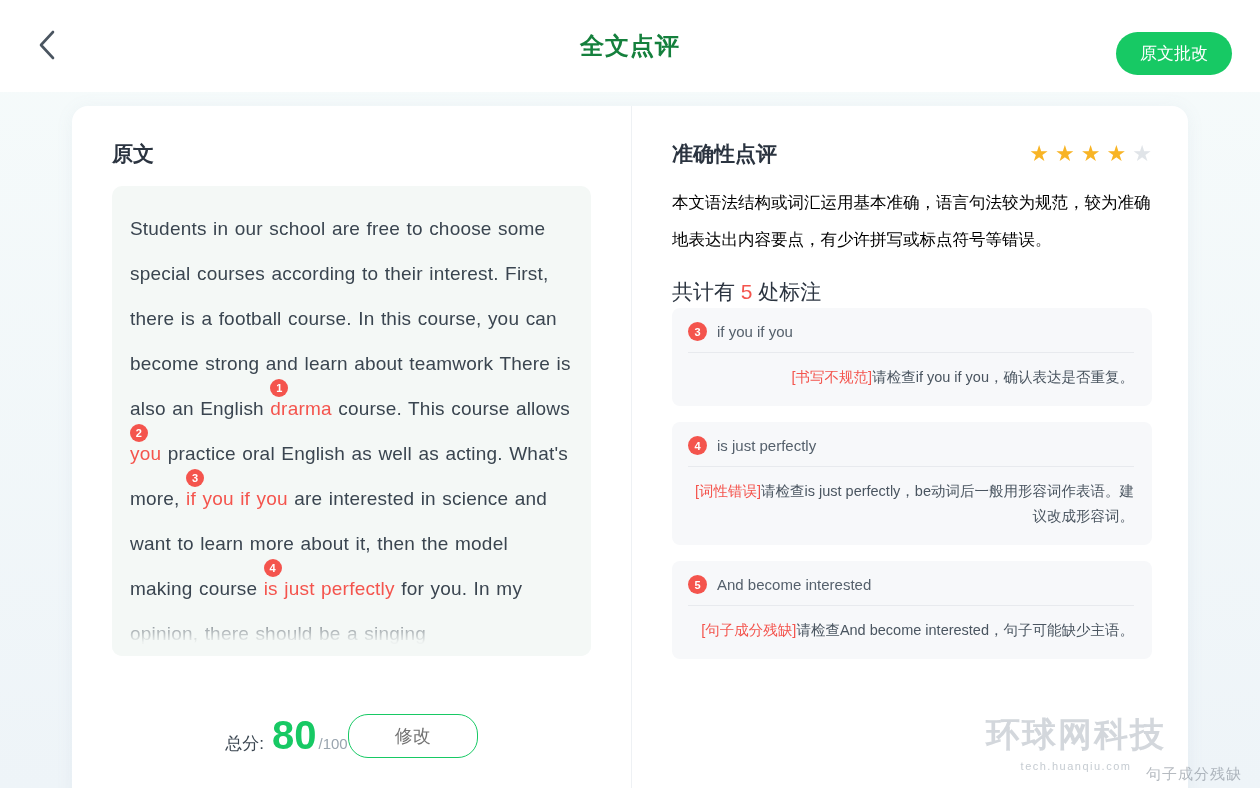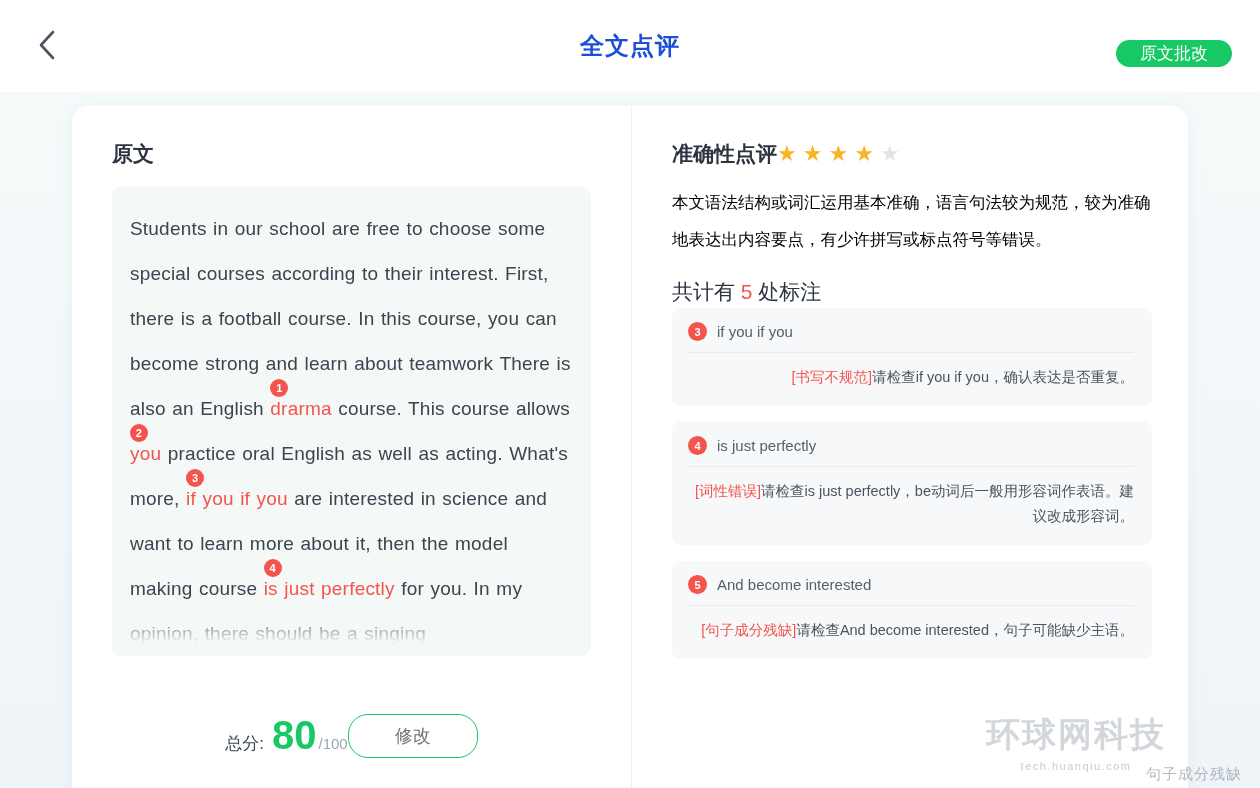--- a/index.html
+++ b/index.html
@@ -28,32 +28,32 @@
     position: absolute;
     left: 24px; top: 22px;
     width: 46px; height: 46px;
     display: flex; align-items: center; justify-content: center;
     cursor: pointer;
   }
   .back-btn svg { display: block; }
   .header-title {
     font-size: 24px;
     font-weight: bold;
-    color: #1d4ed8;
+    color: #15803d;
     letter-spacing: 1px;
   }
   .header-action {
     position: absolute;
-    right: 28px; top: 40px;
+    right: 28px; top: 32px;
     background: #17c964;
     color: #fff;
     font-size: 17px;
     border: none;
     border-radius: 22px;
-    padding: 2px 24px;
+    padding: 10px 24px;
     cursor: pointer;
     font-family: "Liberation Sans", sans-serif;
   }
 
   
   .card {
     position: absolute;
     left: 72px; top: 106px;
     width: 1116px; height: 700px;
     background: #ffffff;
@@ -156,21 +156,21 @@
     font-size: 18px;
     padding: 9px 46px;
     cursor: pointer;
     font-family: "Liberation Sans", sans-serif;
   }
 
   
   .rating-head {
     display: flex;
     align-items: center;
-    justify-content: flex-start;
+    justify-content: space-between;
     margin-bottom: 16px;
   }
   .stars { display: flex; gap: 6px; }
   .star { font-size: 22px; line-height: 22px; color: #e0e4e8; }
   .star.on { color: #f8b425; }
 
   .summary {
     font-size: 16.5px;
     line-height: 37px;
     color: #000000;

